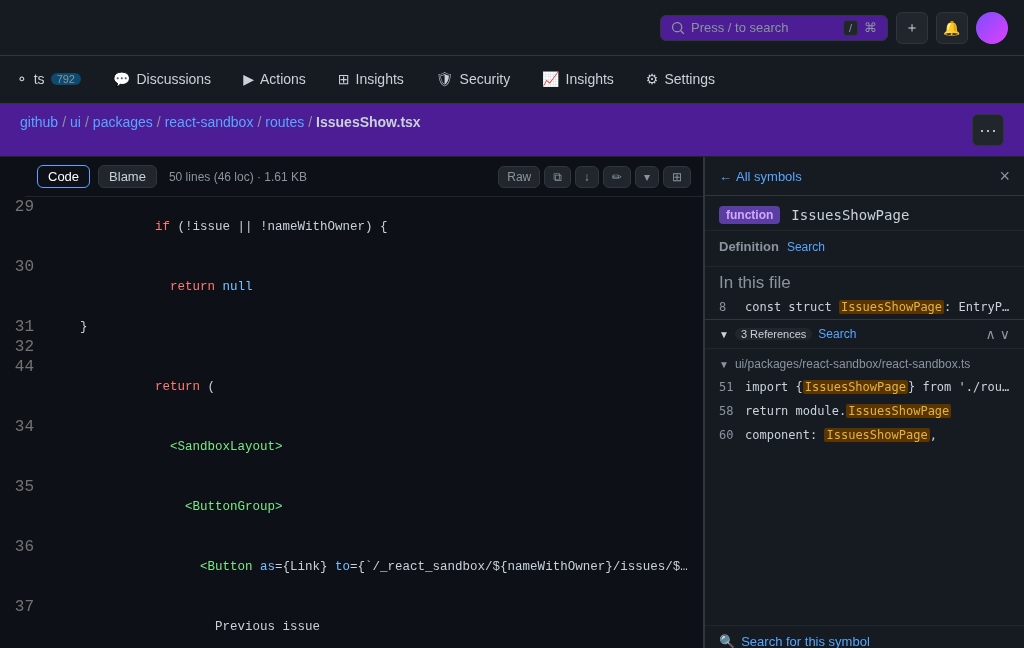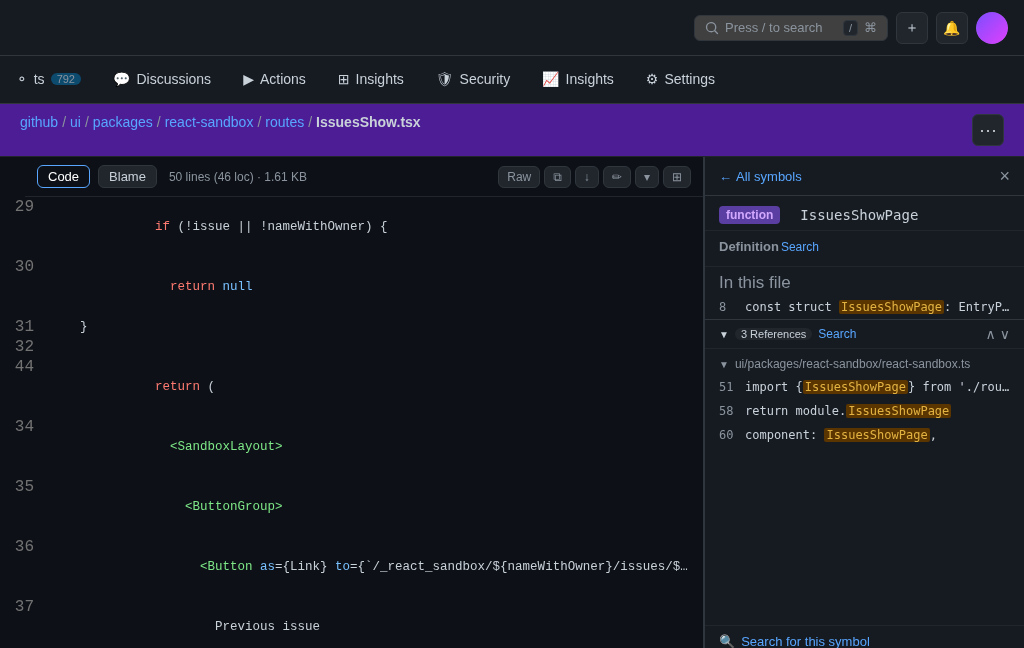--- a/index.html
+++ b/index.html
@@ -21,28 +21,28 @@
       align-items: center;
       justify-content: flex-end;
       padding: 0 16px;
       gap: 8px;
       border-bottom: 1px solid #30363d;
     }
 
     .search-bar {
       display: flex;
       align-items: center;
-      background: #404040;
+      background: #4c1d95;
       border: 1px solid #30363d;
       border-radius: 6px;
       padding: 4px 10px;
       color: #8b949e;
       font-size: 13px;
       gap: 6px;
-      width: 194px;
+      width: 228px;
       cursor: pointer;
     }
     .search-bar .search-icon-svg {
       width: 14px;
       height: 14px;
       fill: #8b949e;
     }
     .search-kbd {
       margin-left: auto;
       background: #21262d;
@@ -285,21 +285,21 @@
       border: none;
       color: #8b949e;
       cursor: pointer;
       font-size: 18px;
       line-height: 1;
     }
 
     .symbol-title {
       display: flex;
       align-items: center;
-      gap: 20px;
+      gap: 11px;
       padding: 10px 14px 6px;
       border-bottom: 1px solid #21262d;
     }
     .func-badge {
       background: #5a3ea1;
       color: #d2a8ff;
       border-radius: 4px;
       padding: 2px 7px;
       font-size: 12px;
       font-weight: 600;
@@ -310,21 +310,21 @@
       font-family: 'Consolas', monospace;
     }
 
     .symbol-section {
       padding: 8px 14px;
       border-bottom: 1px solid #21262d;
     }
     .symbol-section-header {
       display: flex;
       align-items: center;
-      gap: 2px;
+      gap: 8px;
       font-size: 13px;
       margin-bottom: 4px;
       text-align: center;
     }
     .section-label {
       color: #8b949e;
       font-weight: 600;
     }
     .section-search {
       color: #58a6ff;

